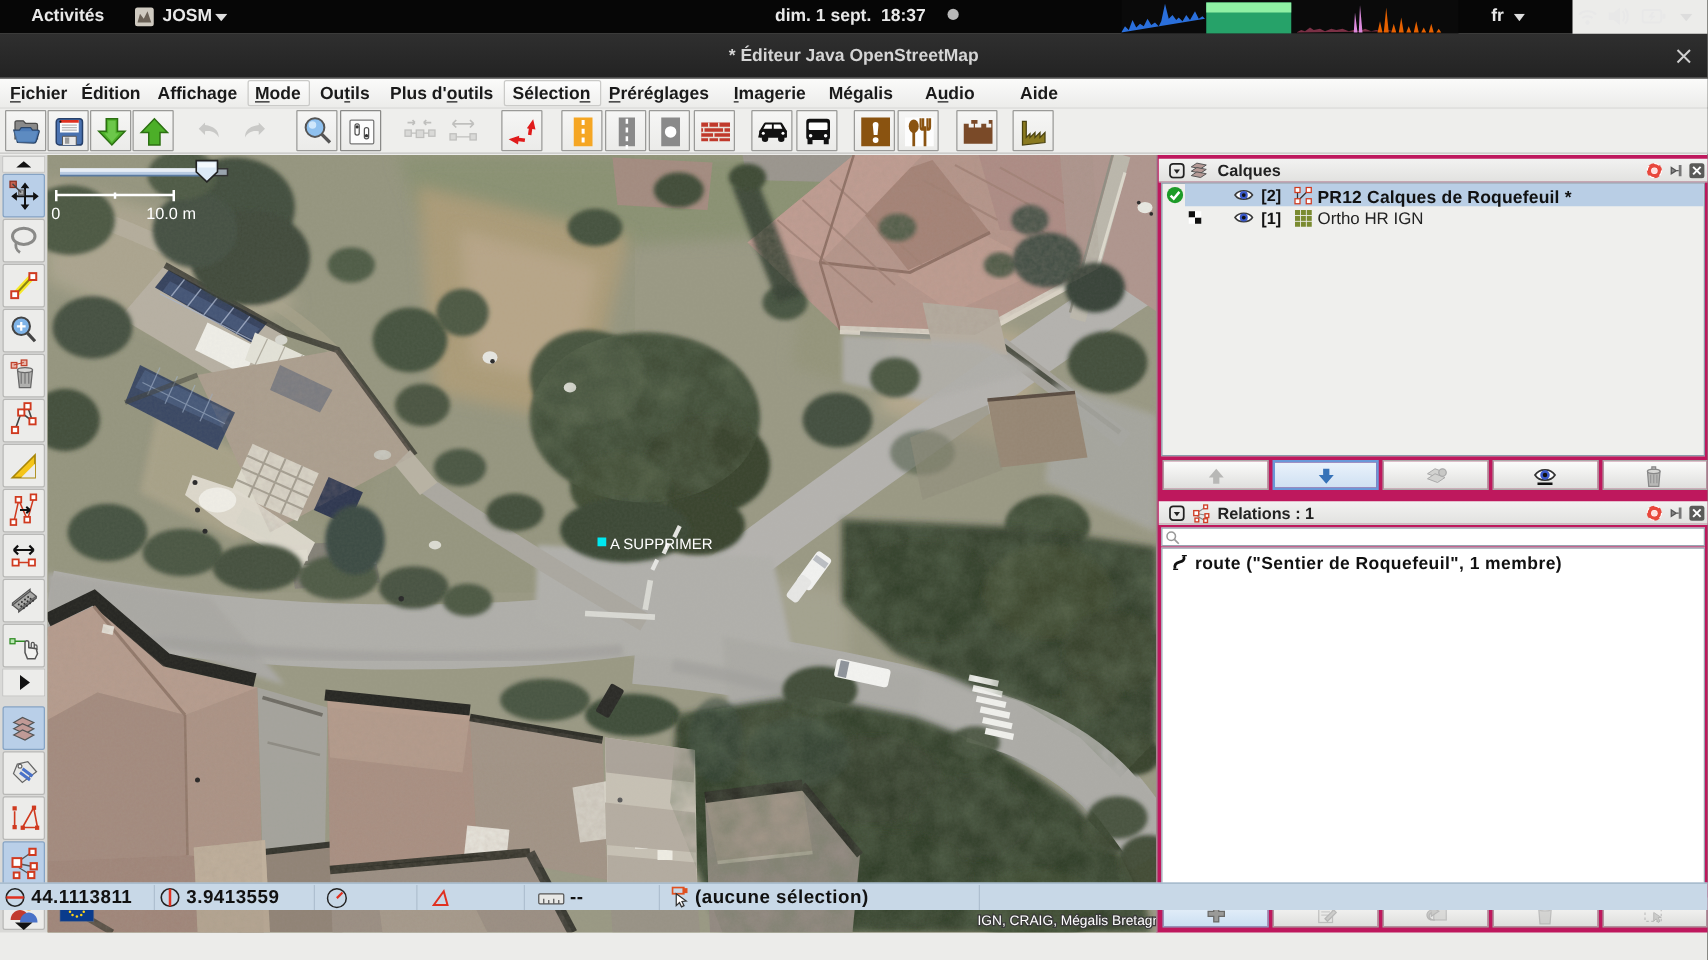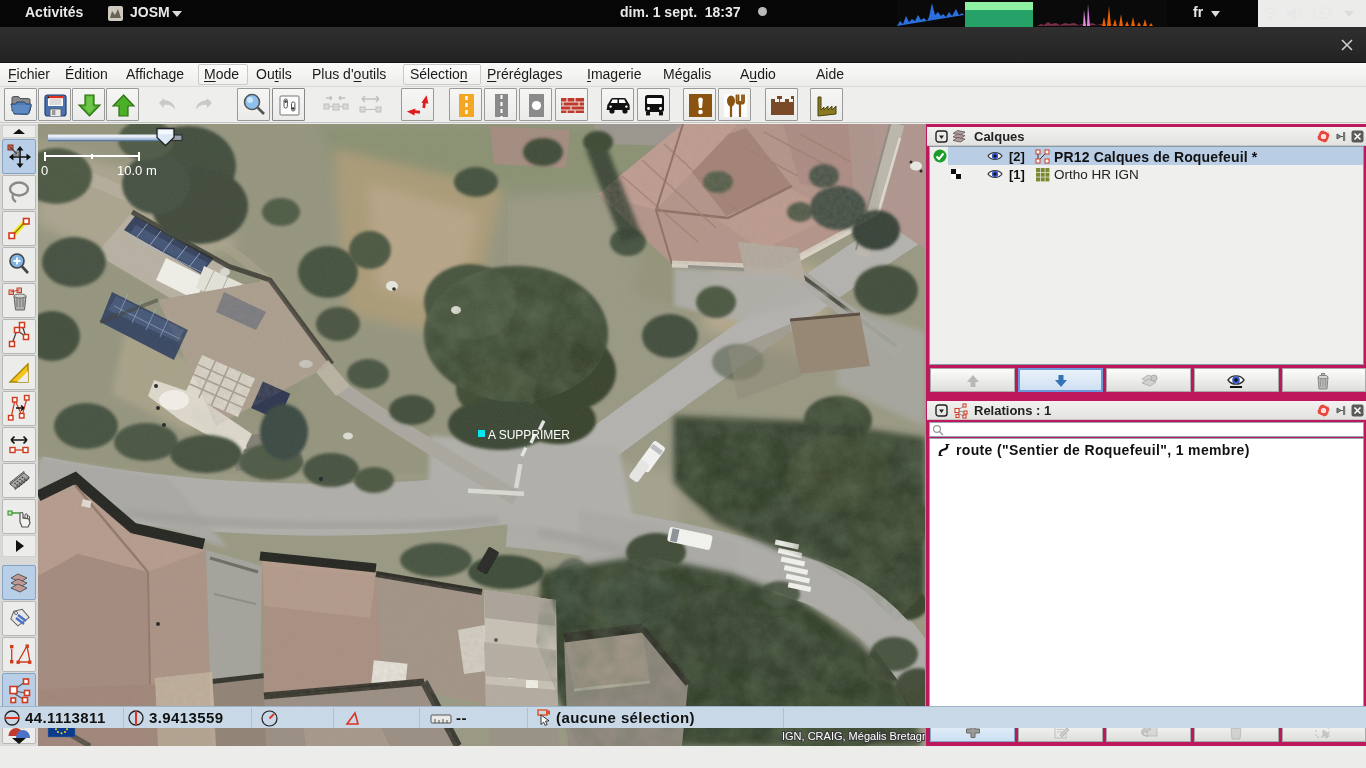--- a/index.html
+++ b/index.html
@@ -4,21 +4,21 @@
 *{margin:0;padding:0;box-sizing:border-box}
 html,body{width:1366px;height:768px;overflow:hidden;background:#000;font-family:"Liberation Sans",sans-serif}
 #root{position:absolute;top:0;left:0;width:1366px;height:768px;background:#ececea}
 
 #gbar{position:absolute;top:0;left:0;width:1258px;height:27px;background:#060606;color:#e8e8e8;font-size:14px;font-weight:700}
 #gbar .it{position:absolute;top:4px}
 
 #tbar{position:absolute;top:27px;left:0;width:1366px;height:36px;background:linear-gradient(#2f2f2f,#232323);border-bottom:1px solid #151515}
 #tbar .t{position:absolute;top:9px;left:0;width:100%;text-align:center;color:#d5d5d5;font-size:14px;font-weight:700}
 
-#mbar{position:absolute;top:63px;left:0;width:1366px;height:24px;background:linear-gradient(#fbfbfa,#ececea);border-bottom:1px solid #d8d8d6;color:#1a1a1a;font-size:14px;font-weight:400}
+#mbar{position:absolute;top:63px;left:0;width:1366px;height:24px;background:linear-gradient(#fbfbfa,#ececea);border-bottom:1px solid #d8d8d6;color:#1a1a1a;font-size:14px;font-weight:700}
 #mbar span{position:absolute;top:3px}
 #mbar u{text-decoration:underline;text-underline-offset:2px}
 
 #toolbar{position:absolute;top:87px;left:0;width:1366px;height:36px;background:#eeeeec;border-bottom:1px solid #c4c4c2}
 .tb{position:absolute;top:1px;width:33px;height:33px;background:linear-gradient(#f6f6f5,#ebebe9);border:1px solid #9a9a98;border-radius:1px}
 .tbf{position:absolute;top:1px;width:33px;height:33px}
 .tb svg,.tbf svg{position:absolute;left:0;top:0}
 
 #sidebar{position:absolute;top:124px;left:0;width:38px;height:622px;background:#d9d9d7}
 .sb{position:absolute;left:2px;width:34px;height:35px;background:#ececea;border:1px solid #b8b8b6;border-radius:2px}
@@ -76,20 +76,21 @@
         <rect x="1" y="3" width="15" height="10" rx="2" fill="none" stroke="#e8e8e8" stroke-width="1.5"></rect>
         <rect x="17" y="6" width="2.4" height="4" rx="1" fill="#e8e8e8"></rect>
         <path d="M8.5 4.5 5.5 9h3l-2 3.3 5-4.8h-3l2-3z" fill="#e8e8e8"></path>
       </svg>
   <svg class="it" style="left:1344px;top:11px" width="10" height="6" viewBox="0 0 10 6">
         <path d="M0 0h10L5 6z" fill="#ddd"></path>
       </svg>
 </div>
 
 <div id="tbar">
+  <div class="t">* Éditeur Java OpenStreetMap</div>
   <svg style="position:absolute;right:12px;top:11px" width="14" height="14" viewBox="0 0 14 14">
         <path d="M2 2 12 12M12 2 2 12" stroke="#cfcfcf" stroke-width="1.6"></path>
       </svg>
 </div>
 
 <div id="mbar">
   <span style="position:absolute;left:198px;top:1px;width:50px;height:21px;background:linear-gradient(#fdfdfd,#f0f0ee);border:1px solid #cacac8;border-radius:2px"></span>
   <span style="position:absolute;left:403px;top:1px;width:78px;height:21px;background:linear-gradient(#fdfdfd,#f0f0ee);border:1px solid #cacac8;border-radius:2px"></span>
   <span style="left:8px"><u>F</u>ichier</span>
   <span style="left:65px">Édition</span>

